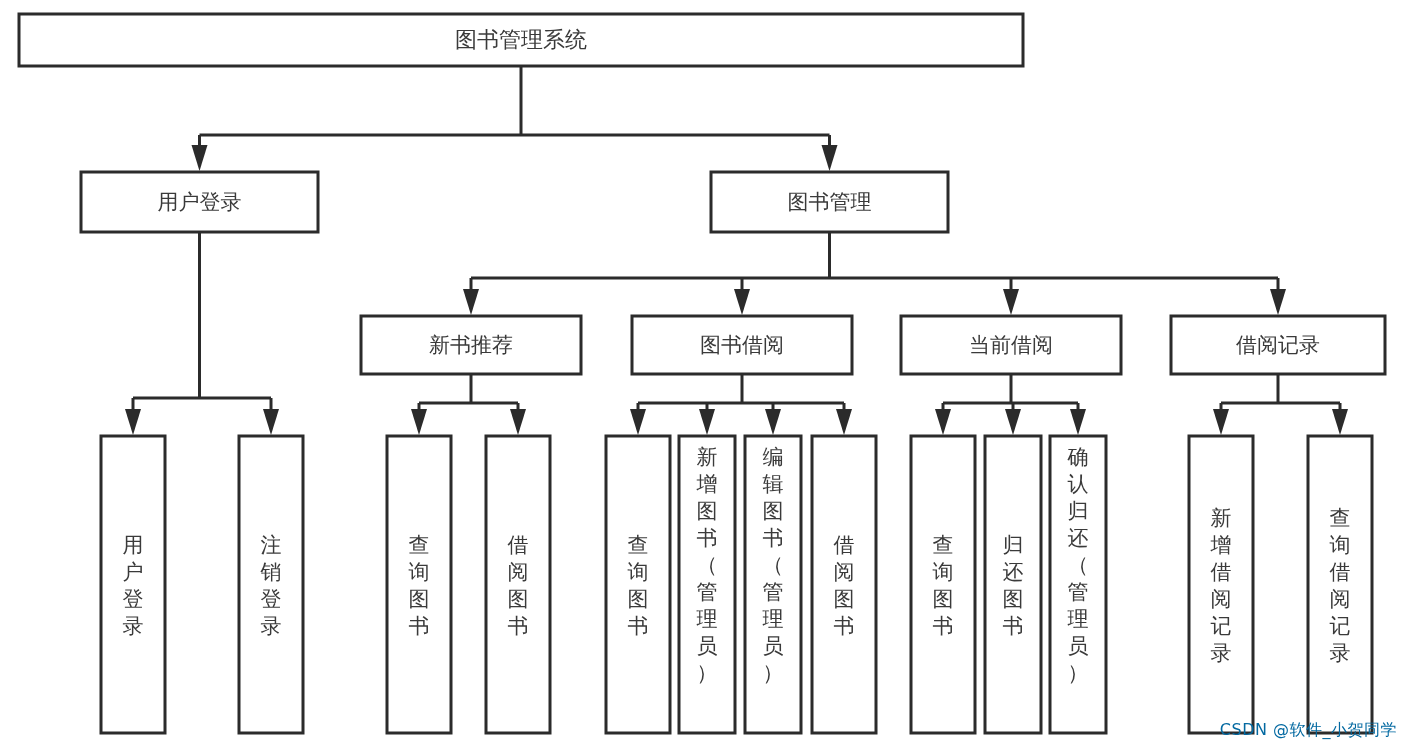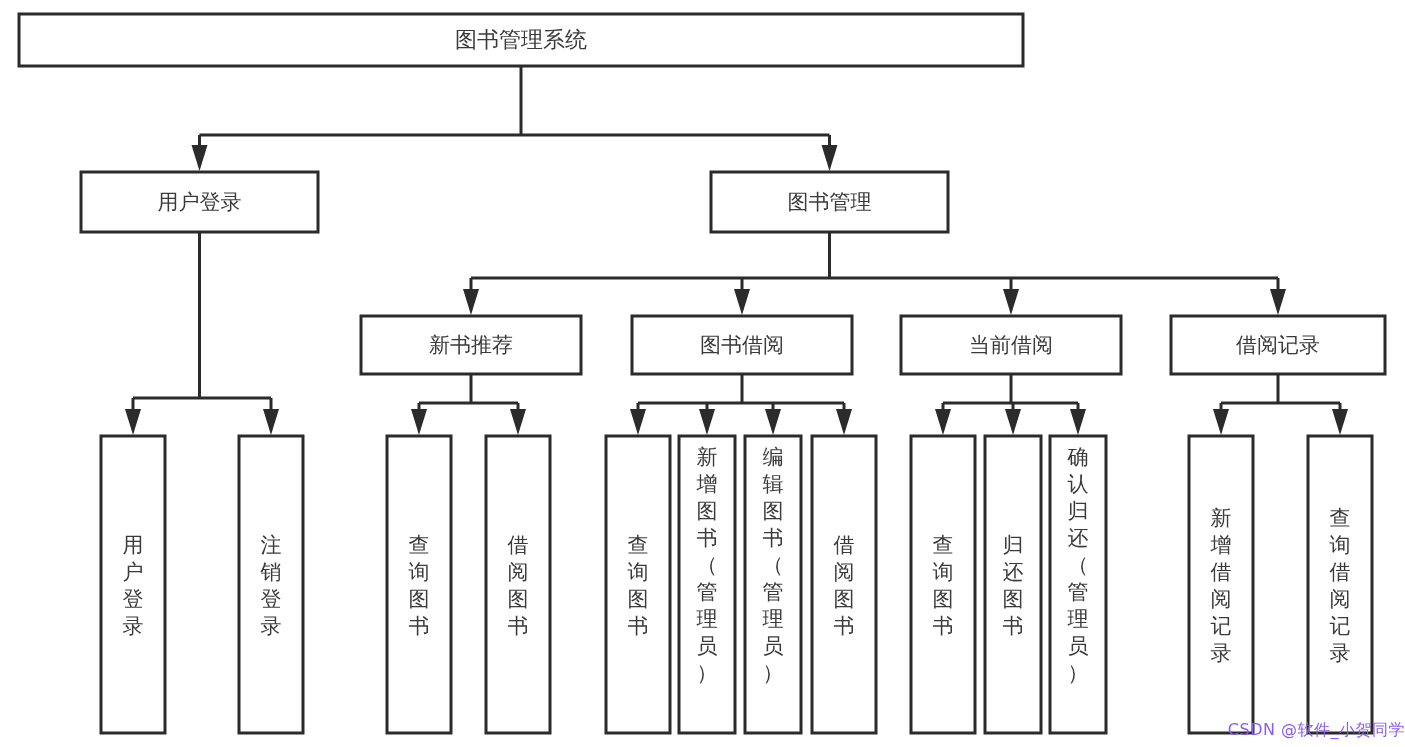--- a/index.html
+++ b/index.html
@@ -51,25 +51,25 @@
     stroke: #2b2b2b;
     stroke-width: 3;
     fill: none;
   }
   .arrow-head {
     fill: #2b2b2b;
     stroke: none;
   }
   .watermark {
     position: absolute;
-    right: 0;
+    right: 8px;
     bottom: 6px;
     font-family: "DejaVu Sans", "Liberation Sans", sans-serif;
     font-size: 16px;
-    color: #8b5cf6;
+    color: #0369a1;
     letter-spacing: 0.5px;
     white-space: nowrap;
     pointer-events: none;
   }
 </style>
 </head>
 <body>
 
 <div id="diagram-root">
   <svg class="diagram-canvas" viewBox="0 0 1405 747" xmlns="http://www.w3.org/2000/svg">

